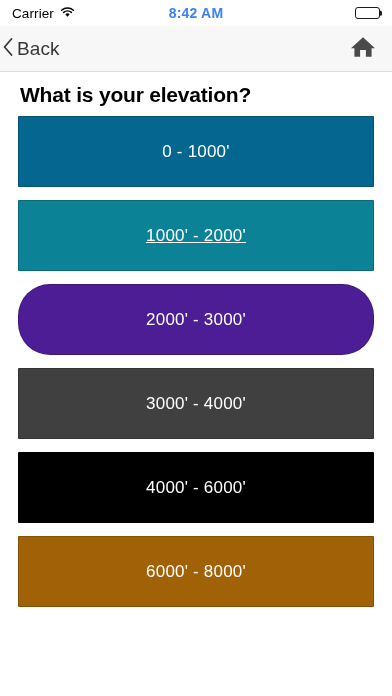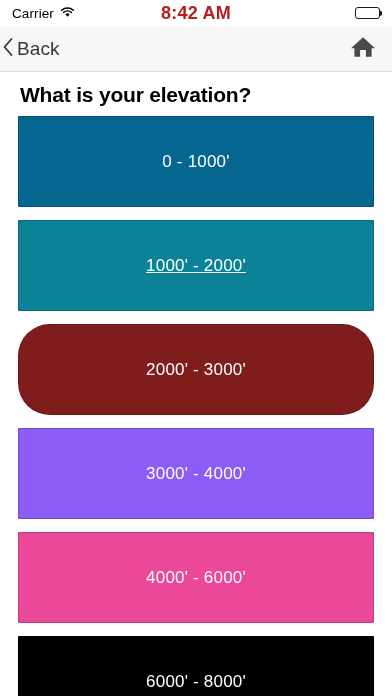--- a/index.html
+++ b/index.html
@@ -39,23 +39,23 @@
   .status-carrier {
     font-size: 13.5px;
     color: #000000;
     letter-spacing: 0.1px;
   }
   .wifi-icon { display: block; }
   .status-time {
     position: absolute;
     left: 0; right: 0;
     text-align: center;
-    font-size: 18px;
+    font-size: 14px;
     font-weight: bold;
-    color: #b91c1c;
+    color: #3b82f6;
     letter-spacing: 0.2px;
     pointer-events: none;
   }
   .status-right {
     margin-left: auto;
     display: flex;
     align-items: center;
   }
   .battery {
     position: relative;
@@ -133,21 +133,21 @@
     padding: 10px 2px 9px 2px;
     line-height: 1.2;
   }
 
   .options-list {
     display: flex;
     flex-direction: column;
     gap: 13px;
   }
   .option-button {
-    height: 91px;
+    height: 71px;
     width: 100%;
     border: 1px solid rgba(0,0,0,0.18);
     border-radius: 1px;
     display: flex;
     align-items: center;
     justify-content: center;
     cursor: pointer;
     font-family: "Liberation Sans", sans-serif;
     padding: 0;
   }
@@ -203,28 +203,28 @@
   <div class="content">
     <div class="page-title">What is your elevation?</div>
 
     <div class="options-list">
       <button class="option-button" style="background: rgb(5, 102, 144);">
         <span class="option-label" style="color: rgb(255, 255, 255);">0 - 1000'</span>
       </button>
       <button class="option-button" style="background: rgb(11, 130, 150);">
         <span class="option-label" style="color: rgb(255, 255, 255); text-decoration: underline;">1000' - 2000'</span>
       </button>
-      <button class="option-button" style="background: #7f1d1d; border-radius: 32px;">
+      <button class="option-button" style="background: #4c1d95; border-radius: 32px;">
         <span class="option-label" style="color: rgb(255, 255, 255);">2000' - 3000'</span>
       </button>
-      <button class="option-button" style="background: #8b5cf6;">
+      <button class="option-button" style="background: #404040;">
         <span class="option-label" style="color: rgb(255, 255, 255);">3000' - 4000'</span>
       </button>
-      <button class="option-button" style="background: #ec4899;">
+      <button class="option-button" style="background: #000000;">
         <span class="option-label" style="color: rgb(255, 255, 255);">4000' - 6000'</span>
       </button>
-      <button class="option-button" style="background: #000000;">
+      <button class="option-button" style="background: #a16207;">
         <span class="option-label" style="color: rgb(255, 255, 255);">6000' - 8000'</span>
       </button>
     </div>
   </div>
 
 </div>
 
 </body></html>

